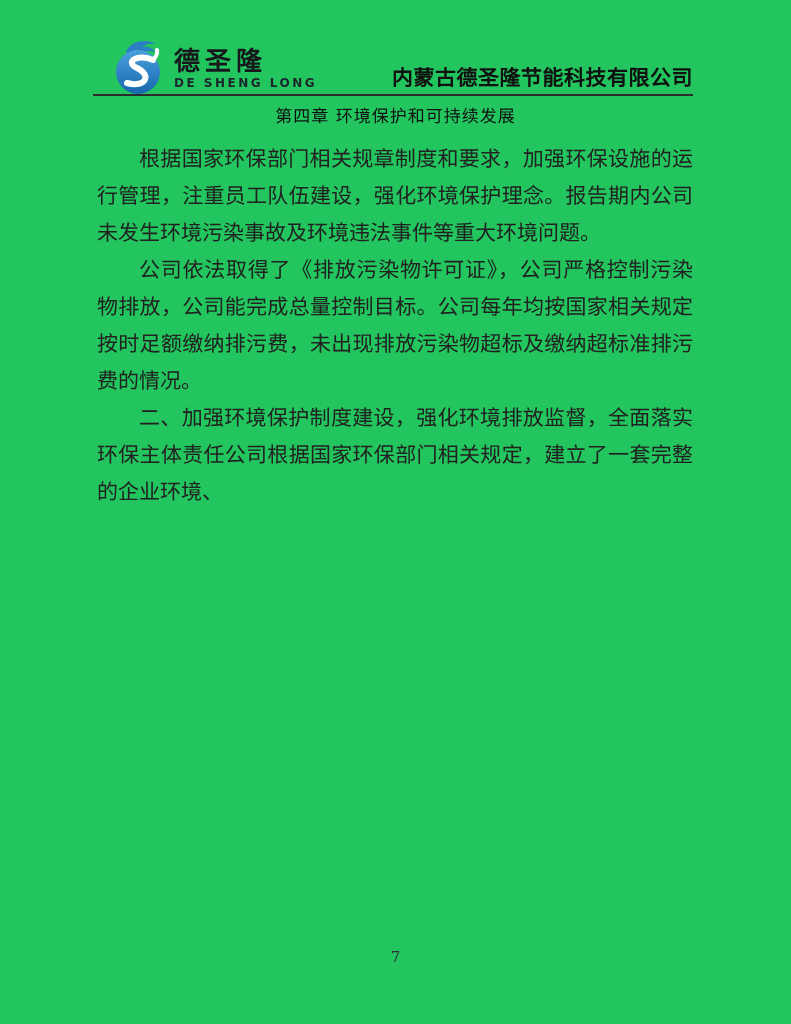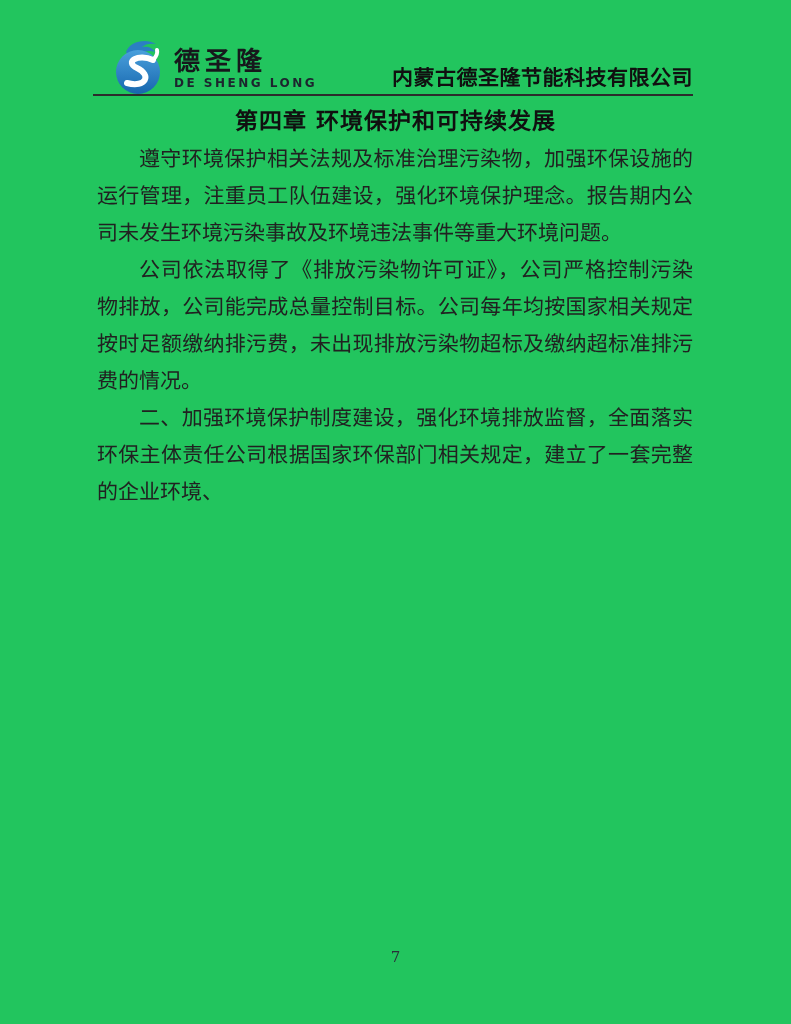--- a/index.html
+++ b/index.html
@@ -62,22 +62,22 @@
     background: #2c2c2c;
   }
 
   
   .doc-title {
     position: absolute;
     top: 102px;
     left: 0;
     width: 100%;
     text-align: center;
-    font-size: 23px;
-    font-weight: bold;
+    font-size: 17px;
+    font-weight: normal;
     color: #101010;
     letter-spacing: 1px;
   }
 
   
   .doc-body {
     position: absolute;
     top: 141px;
     left: 97px;
     width: 596px;
@@ -133,20 +133,20 @@
   </div>
 
   <div class="company-name">内蒙古德圣隆节能科技有限公司</div>
 
   <div class="header-rule"></div>
 
   <div class="doc-title">第四章 环境保护和可持续发展</div>
 
   <div class="doc-body">
 
-      <p class="para">遵守环境保护相关法规及标准治理污染物，加强环保设施的运行管理，注重员工队伍建设，强化环境保护理念。报告期内公司未发生环境污染事故及环境违法事件等重大环境问题。</p>
+      <p class="para">根据国家环保部门相关规章制度和要求，加强环保设施的运行管理，注重员工队伍建设，强化环境保护理念。报告期内公司未发生环境污染事故及环境违法事件等重大环境问题。</p>
       <p class="para">公司依法取得了《排放污染物许可证》，公司严格控制污染物排放，公司能完成总量控制目标。公司每年均按国家相关规定按时足额缴纳排污费，未出现排放污染物超标及缴纳超标准排污费的情况。</p>
       <p class="para">二、加强环境保护制度建设，强化环境排放监督，全面落实环保主体责任公司根据国家环保部门相关规定，建立了一套完整的企业环境、</p>
     </div>
 
   <div class="page-footer">7</div>
 
 </div>
 
 </body></html>

